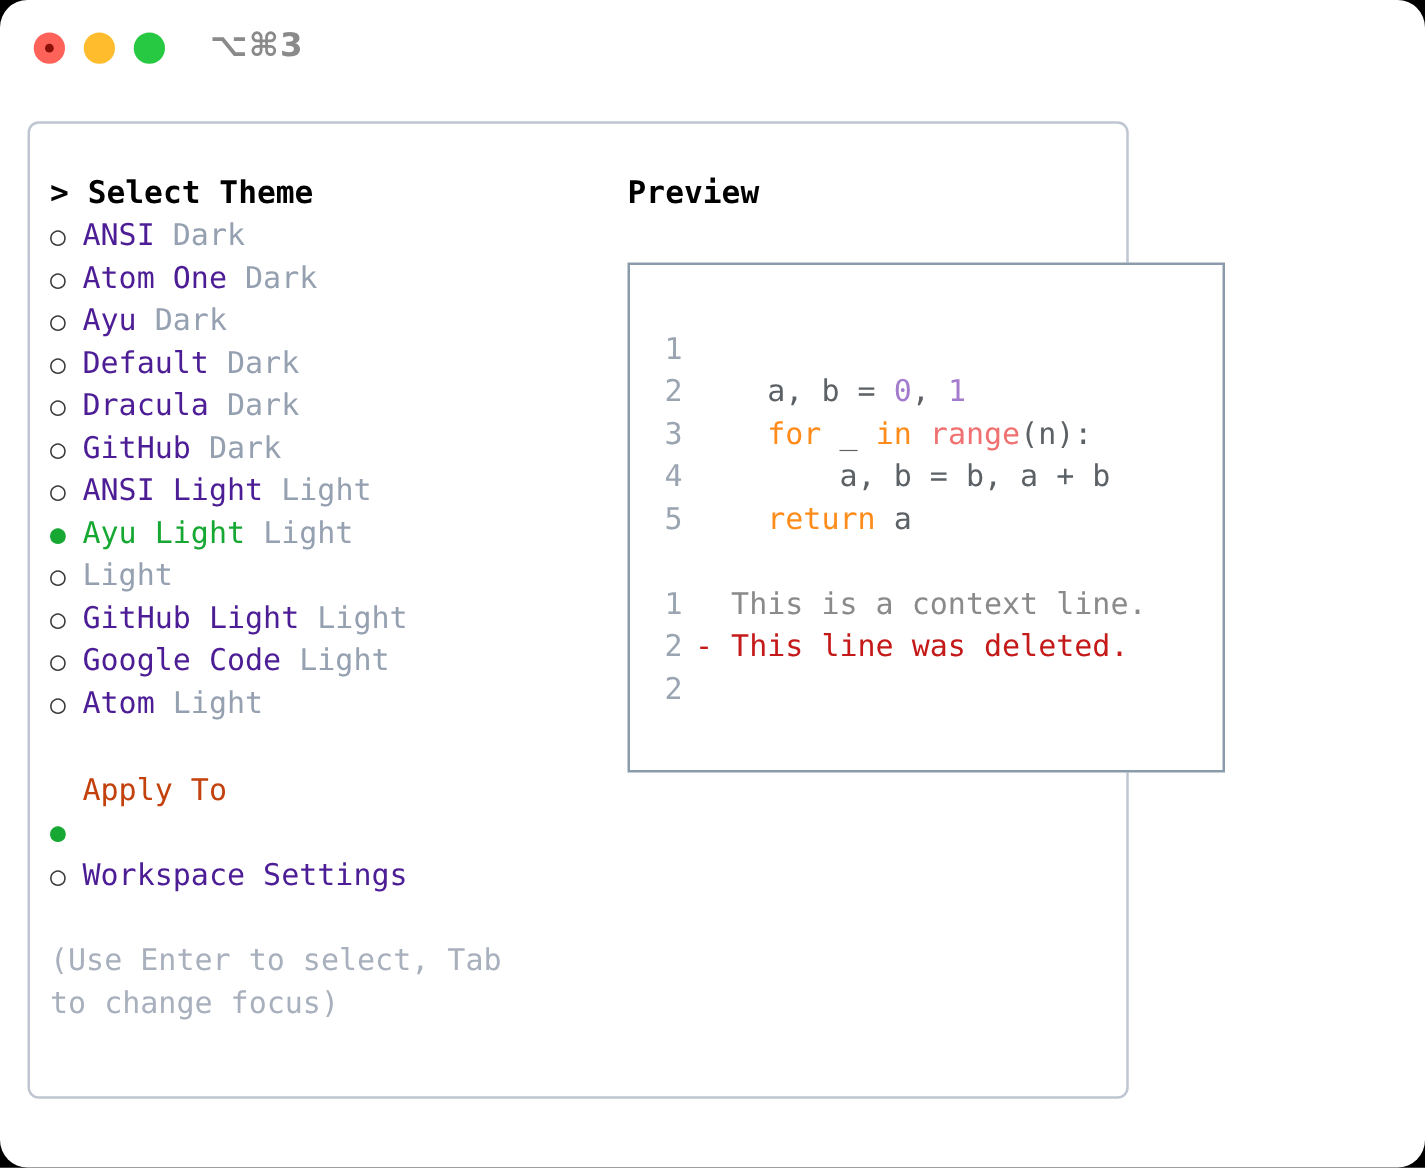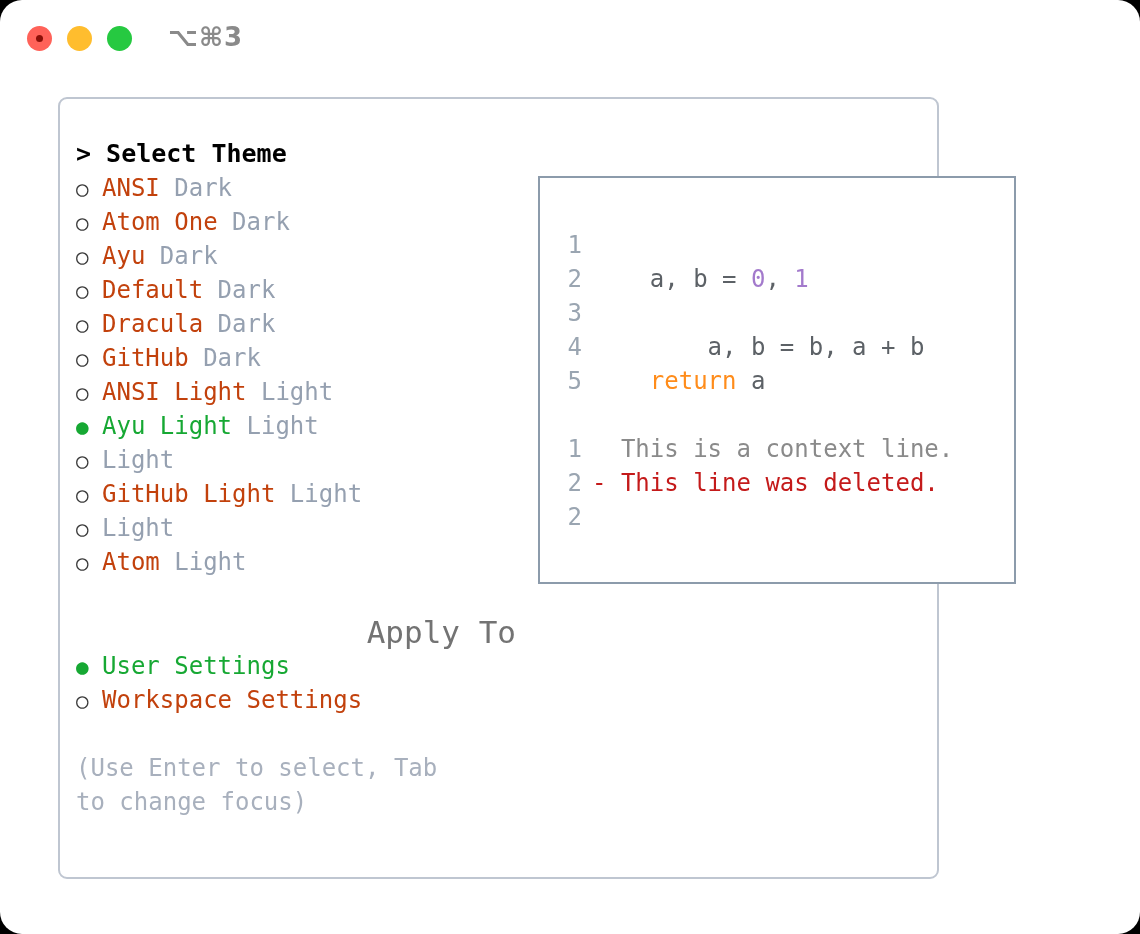--- a/index.html
+++ b/index.html
@@ -60,21 +60,20 @@
   
   #panel {
     position: absolute;
     left: 22px;
     top: 97px;
     width: 881px;
     height: 782px;
     border: 2px solid #BFC6D1;
     border-radius: 9px;
     background: #ffffff;
-    margin-left: 36px;
   }
 
   
   #left-col {
     position: absolute;
     left: 16px;
     top: 38px;
     width: 440px;
   }
 
@@ -94,31 +93,30 @@
     font-size: 24px;
     white-space: pre;
   }
   .bullet {
     width: 26px;
     flex: 0 0 26px;
     font-size: 21px;
     color: #3A3A3A;
   }
   .bullet.on { color: #16A833; }
-  .opt-name { color: #c2410c; }
+  .opt-name { color: #4c1d95; }
   .opt-row.selected .opt-name { color: #16A833; }
   .opt-variant { color: #95A0B0; }
 
   #apply-heading {
-    font-size: 31px;
-    color: #737373;
+    font-size: 24px;
+    color: #c2410c;
     line-height: 34px;
     padding-left: 26px;
     white-space: pre;
-    text-align: right;
   }
   #apply-block { margin-top: 36px; }
 
   #hint {
     margin-top: 34px;
     font-size: 24px;
     line-height: 34px;
     color: #A8B0BD;
     width: 400px;
     white-space: pre-wrap;
@@ -195,41 +193,42 @@
           <div class="opt-row"><span class="bullet">○</span><span class="opt-name">ANSI </span><span class="opt-variant">Dark</span></div>
           <div class="opt-row"><span class="bullet">○</span><span class="opt-name">Atom One </span><span class="opt-variant">Dark</span></div>
           <div class="opt-row"><span class="bullet">○</span><span class="opt-name">Ayu </span><span class="opt-variant">Dark</span></div>
           <div class="opt-row"><span class="bullet">○</span><span class="opt-name">Default </span><span class="opt-variant">Dark</span></div>
           <div class="opt-row"><span class="bullet">○</span><span class="opt-name">Dracula </span><span class="opt-variant">Dark</span></div>
           <div class="opt-row"><span class="bullet">○</span><span class="opt-name">GitHub </span><span class="opt-variant">Dark</span></div>
           <div class="opt-row"><span class="bullet">○</span><span class="opt-name">ANSI Light </span><span class="opt-variant">Light</span></div>
           <div class="opt-row selected"><span class="bullet on">●</span><span class="opt-name">Ayu Light </span><span class="opt-variant">Light</span></div>
           <div class="opt-row"><span class="bullet">○</span><span class="opt-variant">Light</span></div>
           <div class="opt-row"><span class="bullet">○</span><span class="opt-name">GitHub Light </span><span class="opt-variant">Light</span></div>
-          <div class="opt-row"><span class="bullet">○</span><span class="opt-variant">Light</span></div>
+          <div class="opt-row"><span class="bullet">○</span><span class="opt-name">Google Code </span><span class="opt-variant">Light</span></div>
           <div class="opt-row"><span class="bullet">○</span><span class="opt-name">Atom </span><span class="opt-variant">Light</span></div>
         </div>
 
       <div id="apply-block">
         <div id="apply-heading">Apply To</div>
         <div id="apply-list">
-            <div class="opt-row selected"><span class="bullet on">●</span><span class="opt-name">User Settings</span></div>
+            <div class="opt-row selected"><span class="bullet on">●</span></div>
             <div class="opt-row"><span class="bullet">○</span><span class="opt-name">Workspace Settings</span></div>
           </div>
       </div>
 
       <div id="hint">(Use Enter to select, Tab to change focus)</div>
     </div>
 
     <div id="right-col">
+      <div id="preview-heading">Preview</div>
       <div id="preview-box">
         <div id="code-block">
             <div class="code-line"><span class="lno">1</span></div>
             <div class="code-line"><span class="lno">2</span><span class="code-text"><span class="tok-pln">    a, b = </span><span class="tok-num">0</span><span class="tok-pln">, </span><span class="tok-num">1</span></span></div>
-            <div class="code-line"><span class="lno">3</span></div>
+            <div class="code-line"><span class="lno">3</span><span class="code-text"><span class="tok-pln">    </span><span class="tok-kw">for</span><span class="tok-pln"> _ </span><span class="tok-kw">in</span><span class="tok-pln"> </span><span class="tok-bltn">range</span><span class="tok-pln">(n):</span></span></div>
             <div class="code-line"><span class="lno">4</span><span class="code-text"><span class="tok-pln">        a, b = b, a + b</span></span></div>
             <div class="code-line"><span class="lno">5</span><span class="code-text"><span class="tok-pln">    </span><span class="tok-kw">return</span><span class="tok-pln"> a</span></span></div>
           </div>
         <div class="blank-line"></div>
         <div id="diff-block">
             <div class="code-line"><span class="lno">1</span><span class="diff-ctx">  This is a context line.</span></div>
             <div class="code-line"><span class="lno">2</span><span class="diff-del">- This line was deleted.</span></div>
             <div class="code-line"><span class="lno">2</span></div>
           </div>
       </div>

